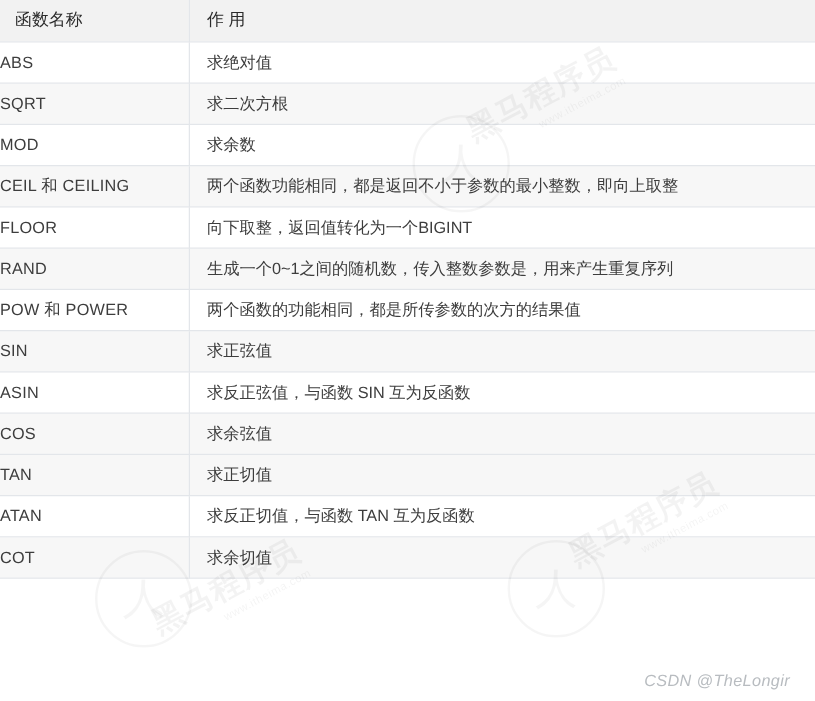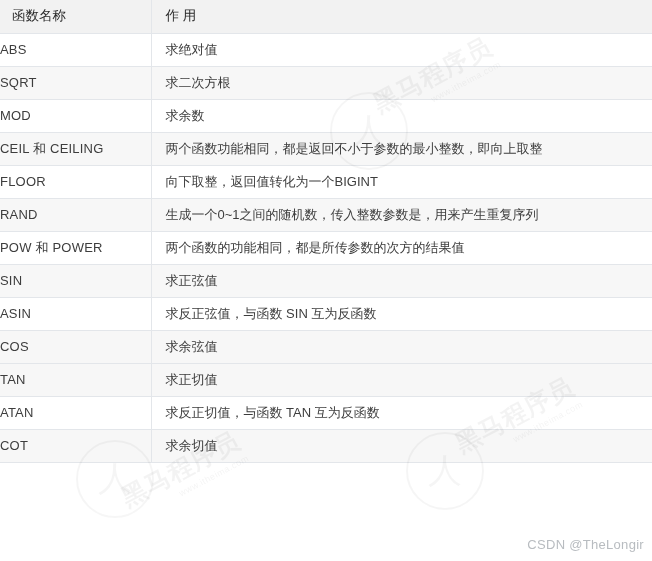--- a/index.html
+++ b/index.html
@@ -113,27 +113,28 @@
   }
   tbody td.name { padding-left: 0; letter-spacing: 0.2px; }
   tbody td.desc { padding-left: 14px; }
 
   tbody tr.odd  td { background: #ffffff; }
   tbody tr.even td { background: #f7f7f7; margin-top: 44px; }
 
   
   .csdn-credit {
     position: absolute;
-    right: 8px;
+    right: 20px;
     bottom: 9px;
     z-index: 5;
     font-size: 13px;
     color: #b8bcc0;
     letter-spacing: 0.3px;
     white-space: nowrap;
+    font-style: italic;
   }
 </style>
 </head>
 <body>
 
 <div id="func-table">
 
   <div class="watermark-layer">
     <div class="wm" style="left:370px; top:58px; transform:rotate(-28deg);">
       <span class="wm-cn">黑马程序员</span>

